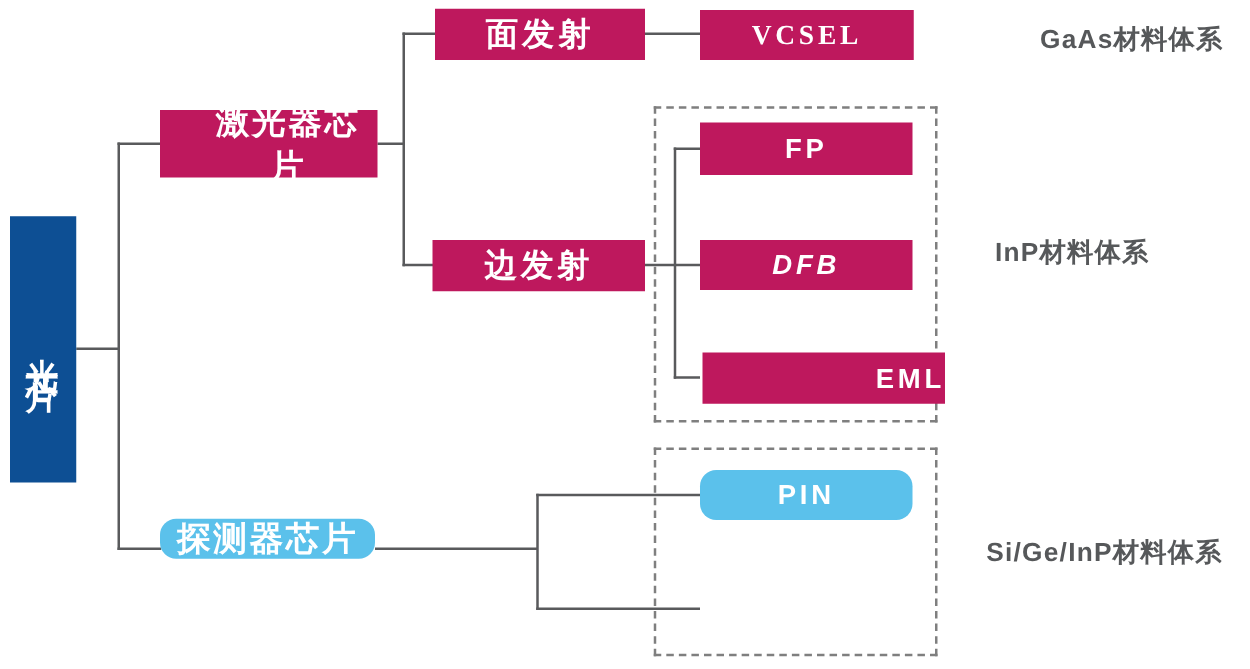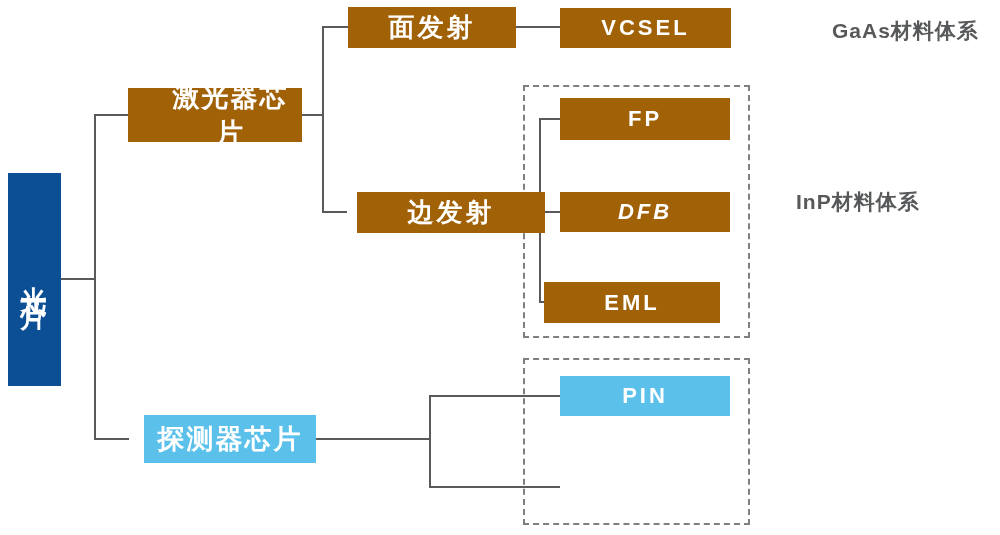--- a/index.html
+++ b/index.html
@@ -11,22 +11,22 @@
     overflow:hidden;
   }
   .node{
     position:absolute;
     display:flex;align-items:center;justify-content:center;
     color:#ffffff;font-weight:bold;
     box-sizing:border-box;
     text-align:center;
   }
   .dark{background:#0d4f94;}
-  .bright{background:#a16207;}
-  .light{background:#5bc1eb;}
+  .bright{background:#be185d;}
+  .light{background:#5bc1eb;border-radius:13px;}
   .cjk-lg{font-size:27px;letter-spacing:2px;}
   .cjk-md{font-size:26px;letter-spacing:3px;}
   .latin{font-size:22px;letter-spacing:3px;}
   .vertical{
     writing-mode:vertical-rl;
     text-orientation:upright;
     font-size:26px;letter-spacing:9px;
   }
   .line{position:absolute;background:#595a5c;}
   .hline{height:2px;}
@@ -75,49 +75,50 @@
   <div class="group" style="left:523px;top:358px;width:227px;height:167px;"></div>
 
   <div class="node dark vertical" style="left:8px;top:173px;width:53px;height:213px;">
     <span>光芯片</span>
   </div>
 
   <div class="node bright cjk-lg" style="left:128px;top:88px;width:174px;height:54px;padding-left:31px;">
     <span>激光器芯片</span>
   </div>
 
-  <div class="node light cjk-lg" style="left:128px;top:415px;width:172px;height:48px;margin-left:16px;">
+  <div class="node light cjk-lg" style="left:128px;top:415px;width:172px;height:32px;">
     <span>探测器芯片</span>
   </div>
 
   <div class="node bright cjk-md" style="left:348px;top:7px;width:168px;height:41px;">
     <span>面发射</span>
   </div>
 
-  <div class="node bright cjk-md" style="left:357px;top:192px;width:188px;height:41px;">
+  <div class="node bright cjk-md" style="left:346px;top:192px;width:170px;height:41px;">
     <span>边发射</span>
   </div>
 
-  <div class="node bright latin" style="left:560px;top:8px;width:171px;height:40px;">
+  <div class="node bright latin" style="left:560px;top:8px;width:171px;height:40px;font-family:Liberation Serif, serif;">
     <span>VCSEL</span>
   </div>
 
   <div class="node bright latin" style="left:560px;top:98px;width:170px;height:42px;">
     <span>FP</span>
   </div>
 
   <div class="node bright latin" style="left:560px;top:192px;width:170px;height:40px;font-style:italic;">
     <span>DFB</span>
   </div>
 
-  <div class="node bright latin" style="left:544px;top:282px;width:176px;height:41px;">
+  <div class="node bright latin" style="left:562px;top:282px;width:194px;height:41px;justify-content:flex-end;">
     <span>EML</span>
   </div>
 
   <div class="node light latin" style="left:560px;top:376px;width:170px;height:40px;">
     <span>PIN</span>
   </div>
 
 
   <div class="mat" style="left:832px;top:17px;">GaAs材料体系</div>
   <div class="mat" style="left:796px;top:188px;">InP材料体系</div>
+  <div class="mat" style="left:789px;top:428px;">Si/Ge/InP材料体系</div>
 
 </div>
 
 </body></html>

